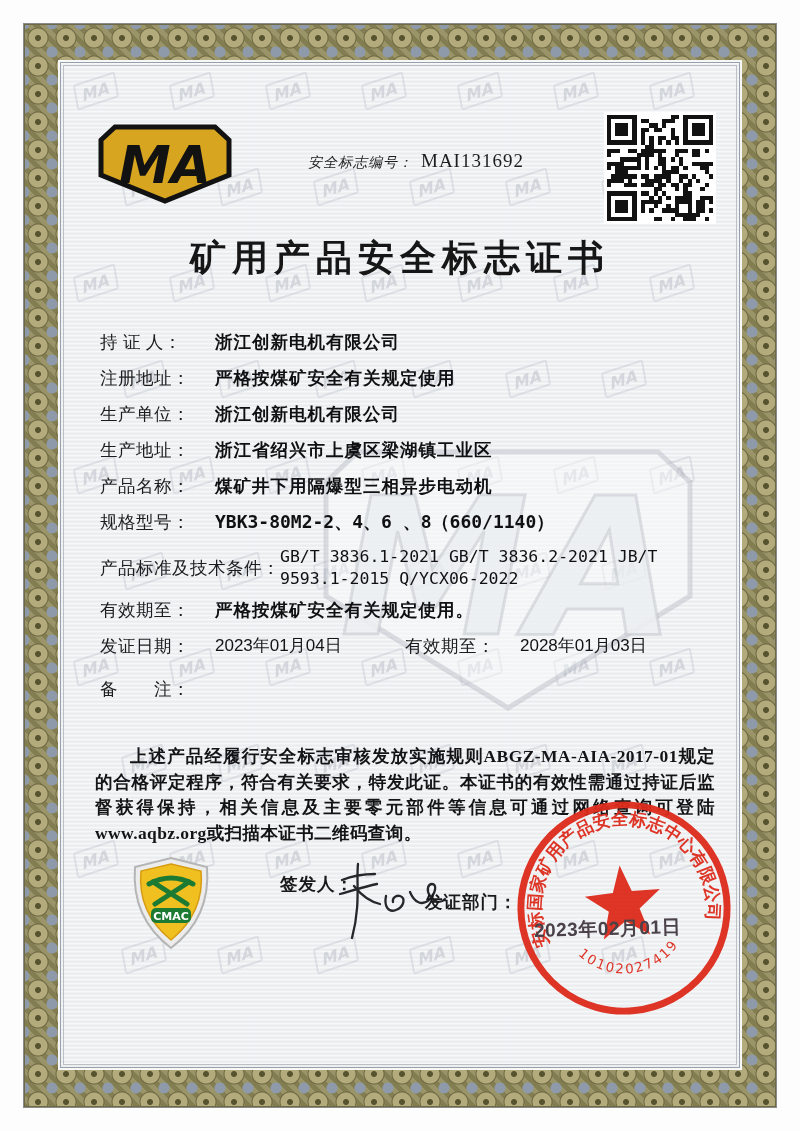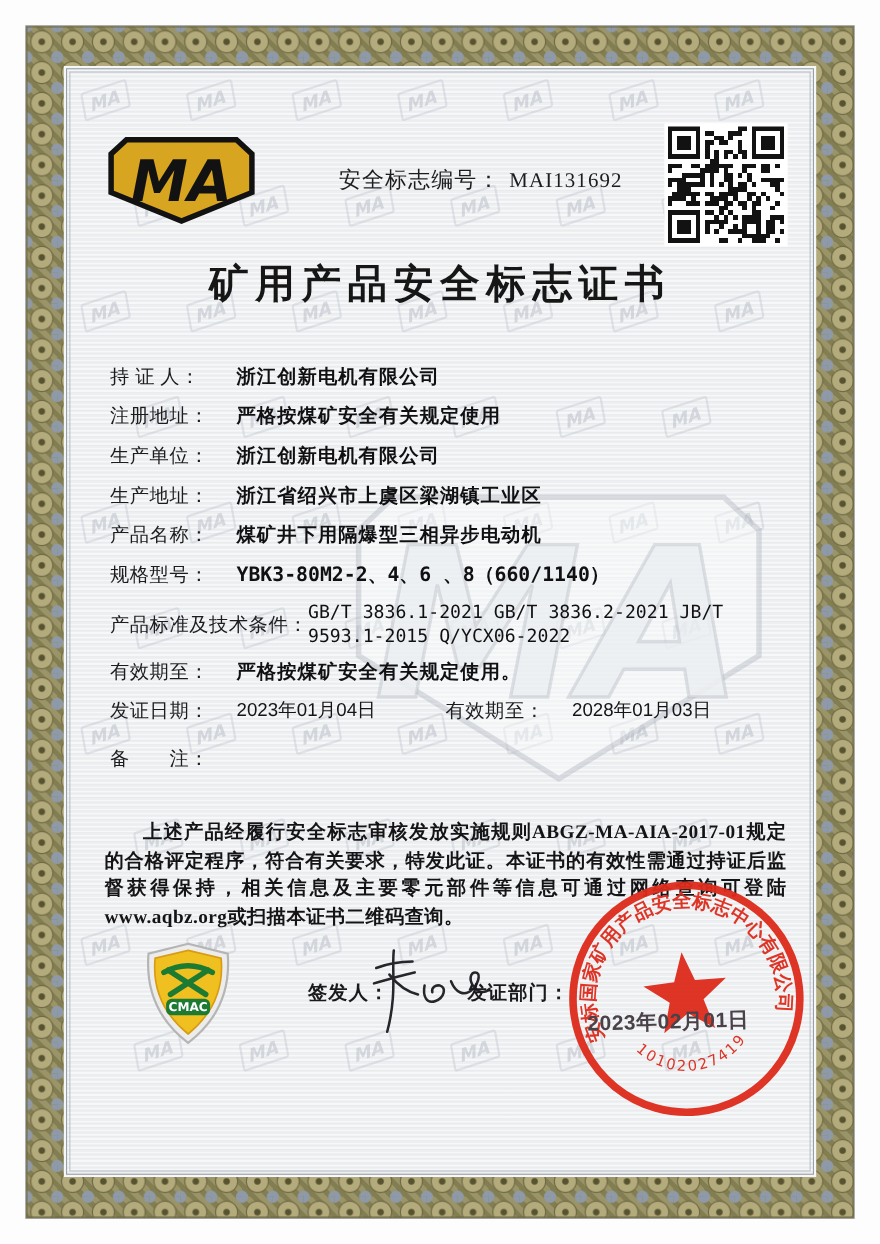--- a/index.html
+++ b/index.html
@@ -40,21 +40,21 @@
     border-radius:3px; transform:rotate(-18deg) skewX(-8deg);
     color:rgba(182,188,198,.5); font:italic 900 16px "DejaVu Sans", sans-serif;
     display:flex; align-items:center; justify-content:center;
   }
   .bigwm { position:absolute; left:318px; top:436px; z-index:0; opacity:.85; }
   .content { position:absolute; inset:0; z-index:2; }
 
   
   .ma-logo { position:absolute; left:98px; top:124px; }
   .code-line { position:absolute; left:308px; top:150px; white-space:nowrap; }
-  .code-label { font-size:20px; color:#1d1d1f; letter-spacing:1px; }
+  .code-label { font-size:14px; color:#1d1d1f; letter-spacing:1px;font-style:italic; }
   .code-value { font-size:19px; color:#1d1d1f; letter-spacing:1px; margin-left:8px; }
   .qr-box { position:absolute; left:604px; top:112px; width:112px; height:112px; background:#fff; padding:3px; }
   .qr-box svg { width:100%; height:100%; display:block; }
 
   .cert-title {
     position:absolute; left:0; right:0; top:234px; text-align:center;
     font-size:36px; font-weight:bold; color:#161616; letter-spacing:6px;
     font-family:"Liberation Serif", serif;
   }
 
@@ -75,21 +75,21 @@
   
   .statement {
     position:absolute; left:95px; top:744px; width:620px;
     font-size:17.5px; line-height:25.5px; color:#141416; font-weight:600;
     text-indent:2em; text-align:justify; letter-spacing:.4px;
   }
 
   
   .cmac { position:absolute; left:127px; top:856px; }
   .signer-label, .dept-label { position:absolute; font-size:17.5px; font-weight:600; color:#1a1a1c; letter-spacing:1px; }
-  .signer-label { left:280px; top:890px; }
+  .signer-label { left:280px; top:872px; }
   .dept-label { left:425px; top:890px; }
   .signature { position:absolute; left:330px; top:852px; }
   .seal { position:absolute; left:510px; top:794px; width:228px; height:228px; z-index:3; transform:rotate(-6deg); opacity:.95; }
   .seal svg { width:100%; height:100%; display:block; }
   .stamp-date {
     position:absolute; left:534px; top:916px; z-index:4;
     font-family:"Liberation Sans", sans-serif; font-size:19px; color:#4a4248;
     letter-spacing:.5px; transform:rotate(-1.5deg); font-weight:600;
   }
 </style>

